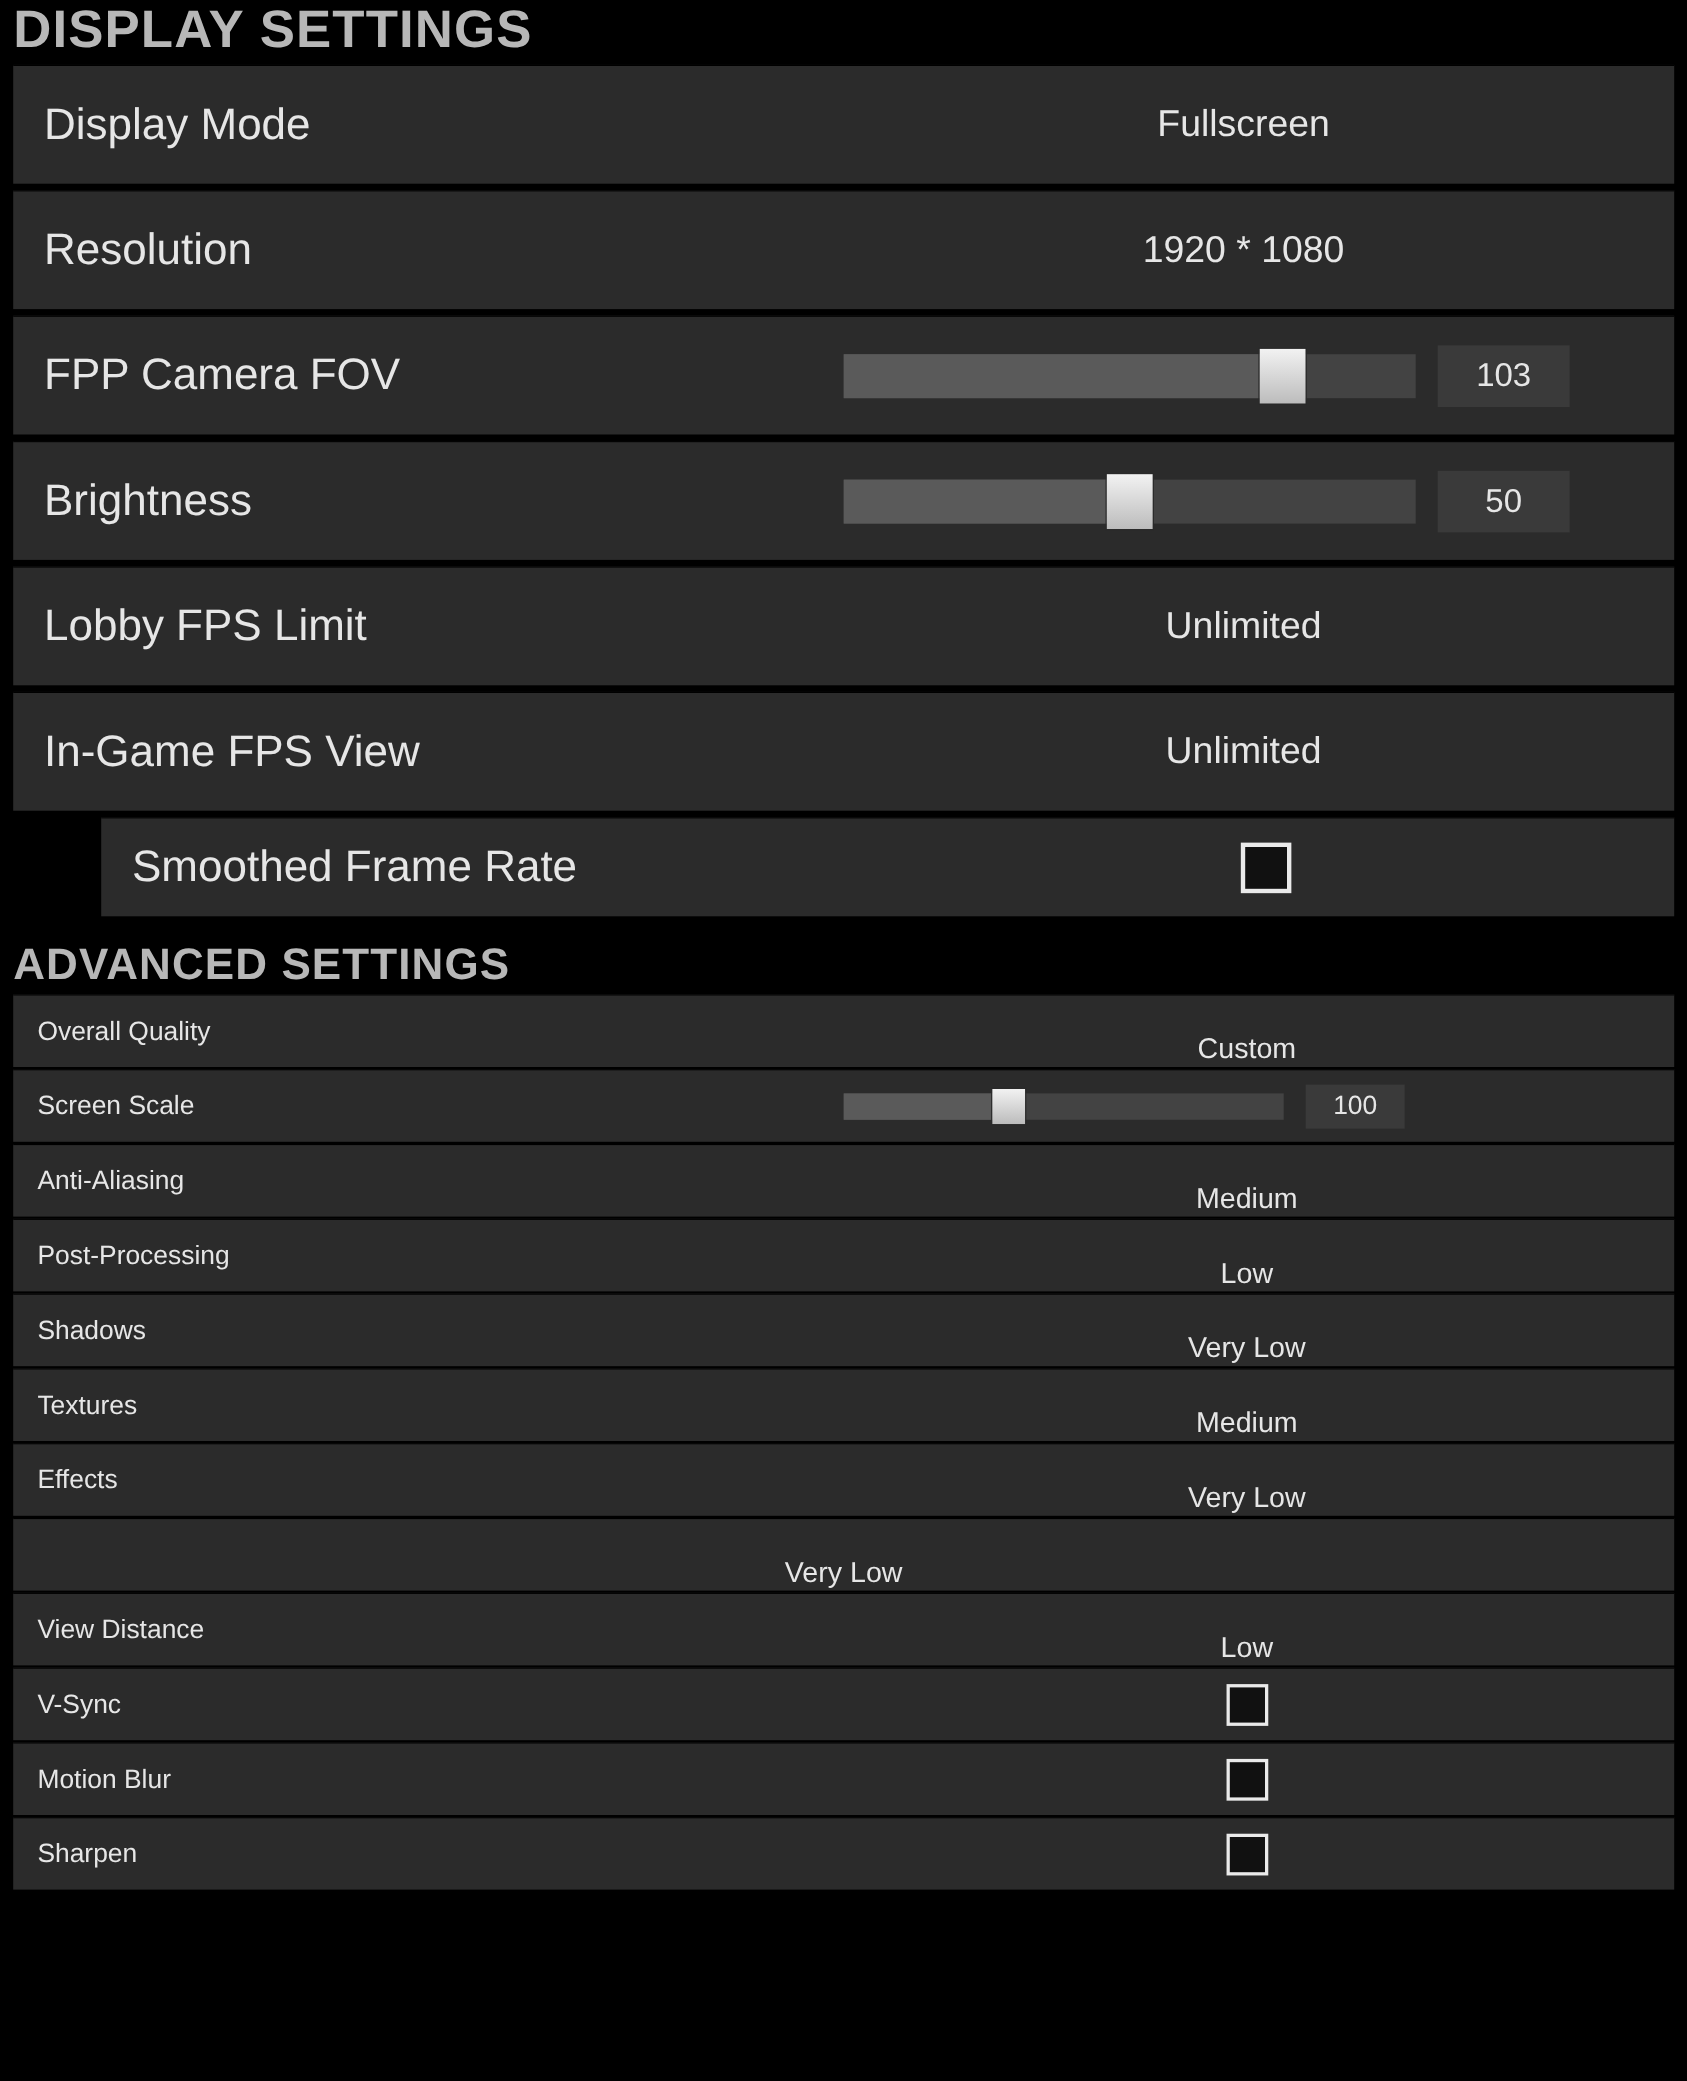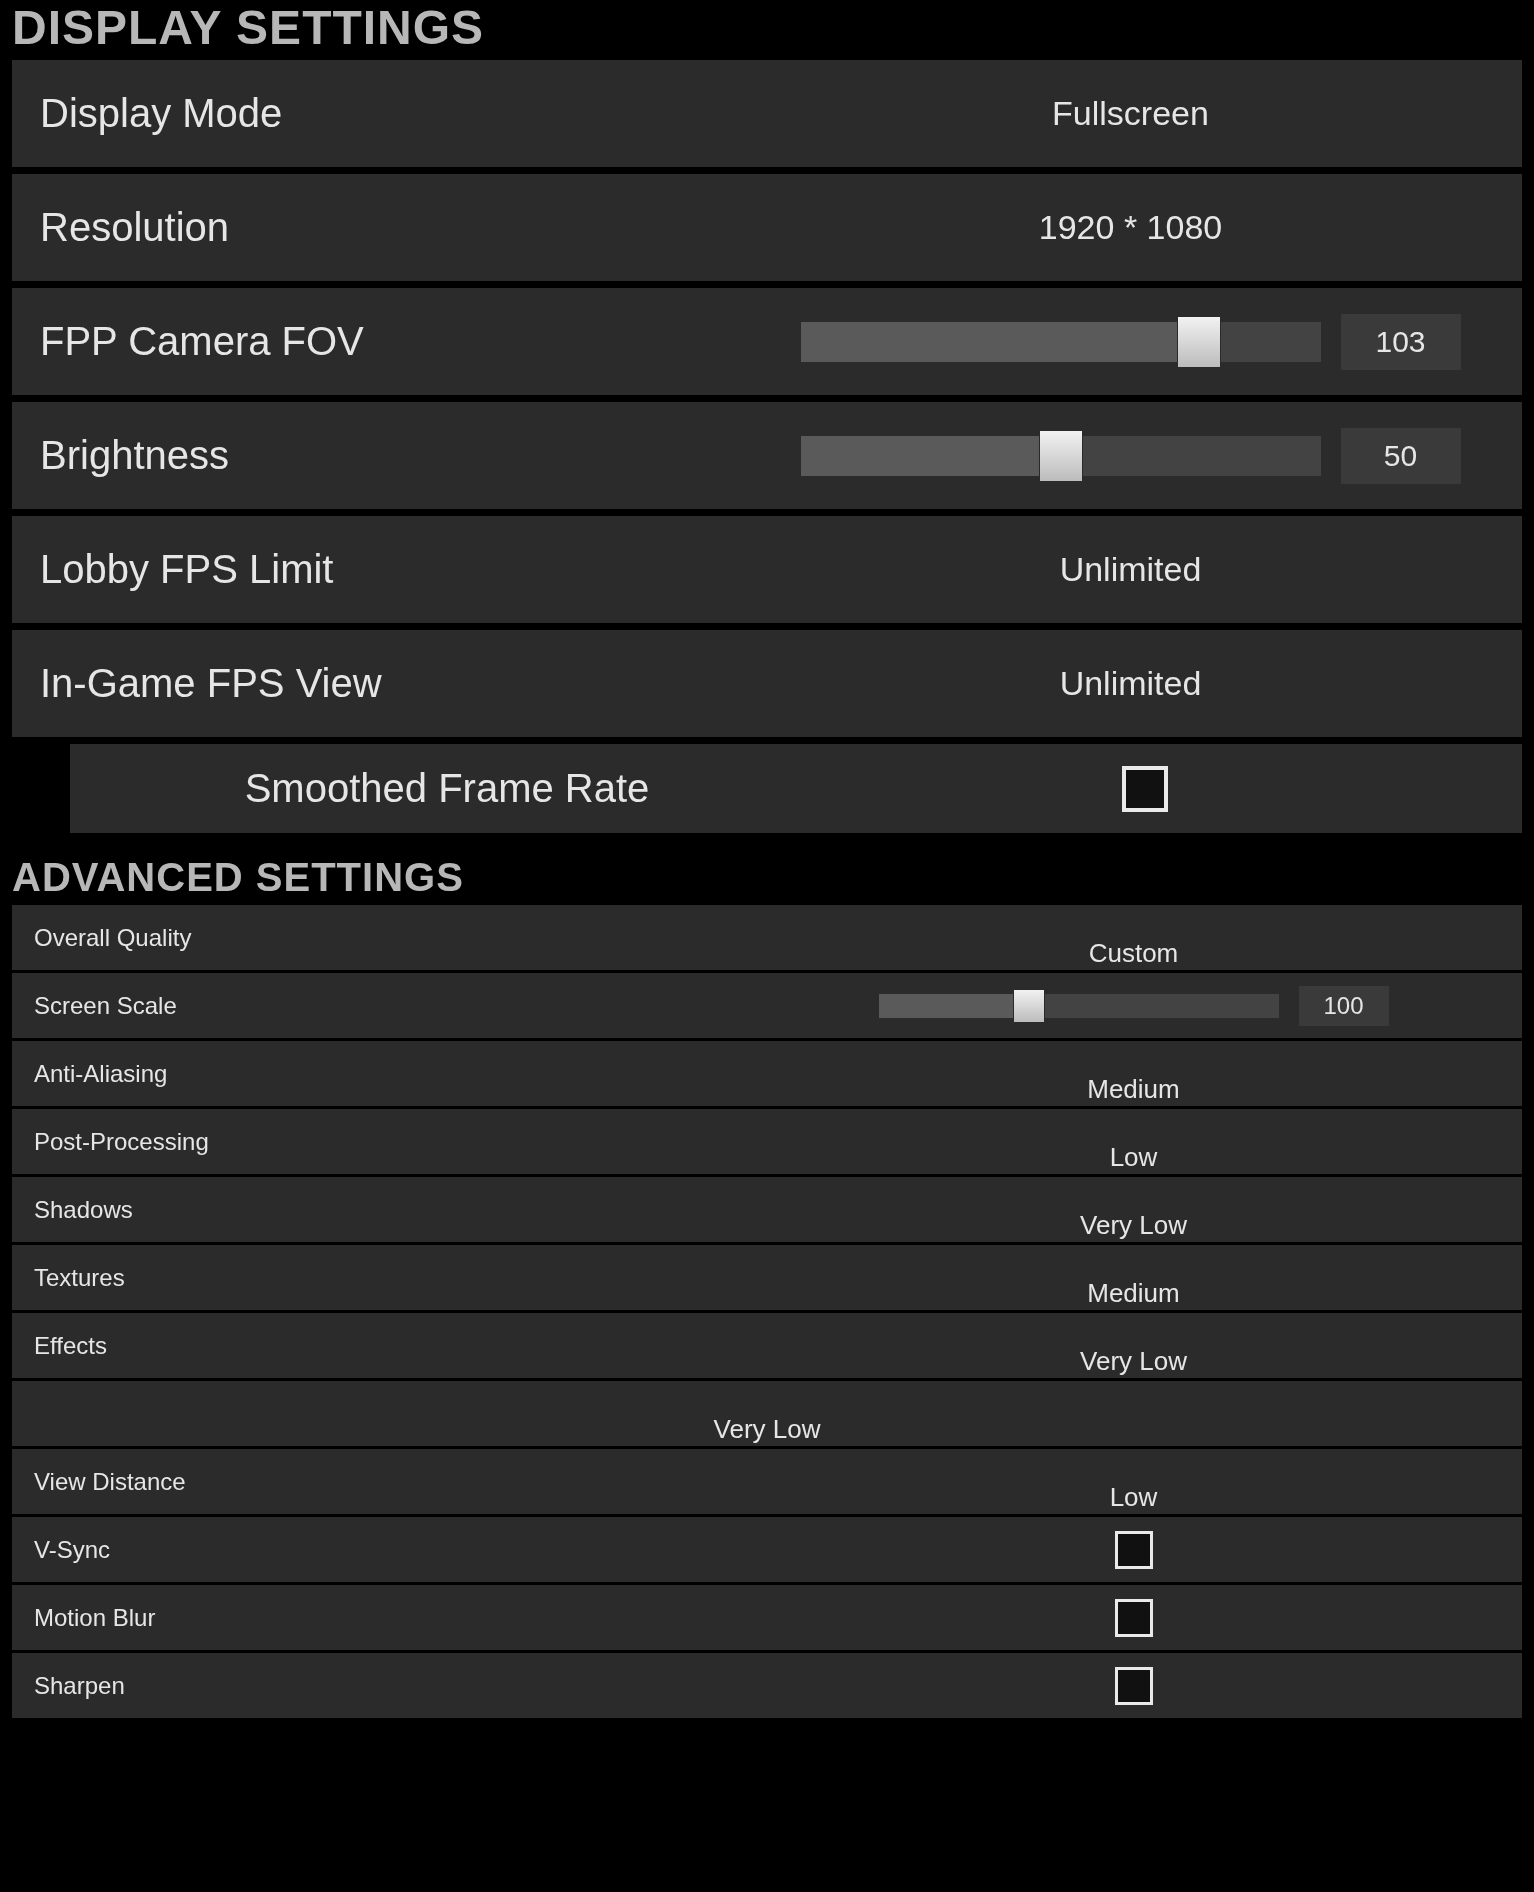--- a/index.html
+++ b/index.html
@@ -22,41 +22,41 @@
   .rows { display: flex; flex-direction: column; gap: 6px; padding: 0 12px; }
 
   .row {
     background: #2b2b2b;
     display: flex;
     align-items: center;
     padding: 0 28px;
     height: 108px;
     border-top: 1px solid #000;
   }
-  .row.indent { margin-left: 58px; height: 90px; text-align: center; }
+  .row.indent { margin-left: 80px; height: 90px; }
   .row .label {
     flex: 0 0 50%;
     color: #e6e6e6;
     font-size: 40px;
     font-weight: 400;
   }
   .row .value-area {
     flex: 1;
     display: flex;
     align-items: center;
     justify-content: center;
   }
   .row .value-text {
     color: #e6e6e6;
     font-size: 34px;
     text-align: center;
   }
 
   
-  .slider-wrap { display: flex; align-items: center; gap: 20px; width: 100%; justify-content: center; }
+  .slider-wrap { display: flex; align-items: center; gap: 20px; width: 100%; justify-content: flex-start; }
   .slider {
     position: relative;
     height: 40px;
     width: 520px;
     background: #434343;
   }
   .slider .fill {
     position: absolute; top: 0; left: 0; bottom: 0;
     background: #5a5a5a;
   }

